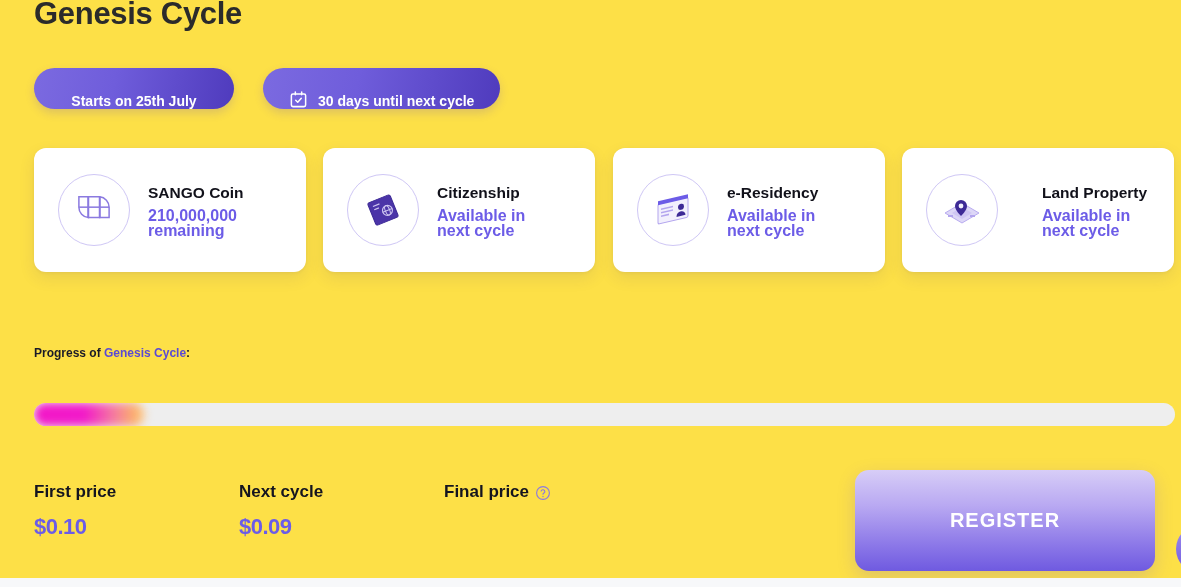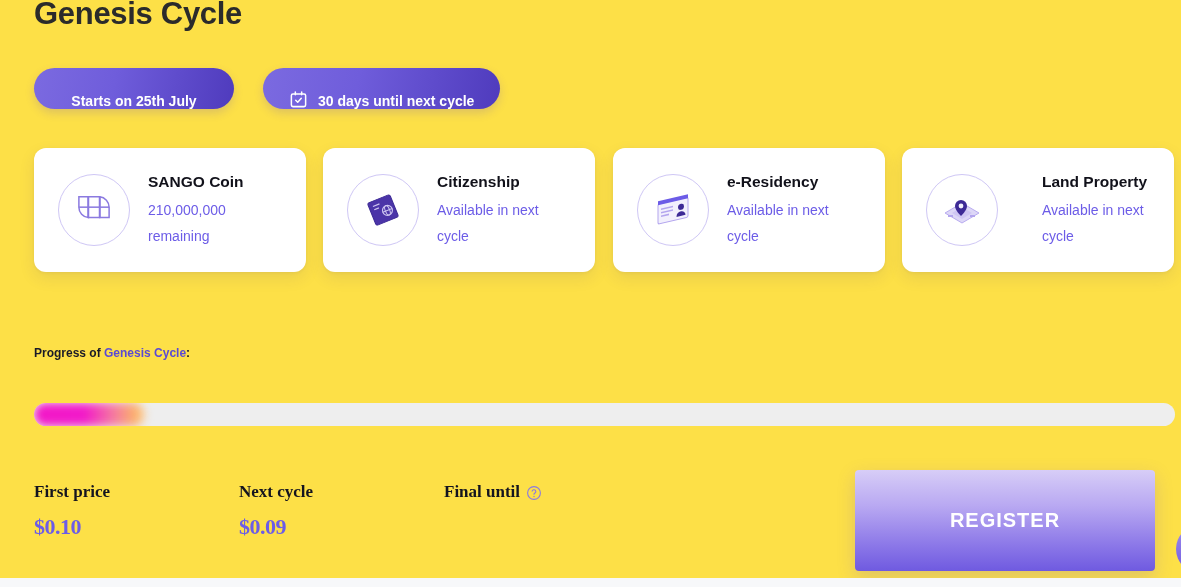--- a/index.html
+++ b/index.html
@@ -117,24 +117,25 @@
   .card-title {
     font-size: 15.5px;
     font-weight: bold;
     color: #11111a;
     line-height: 20px;
     margin-bottom: 5px;
     white-space: nowrap;
   }
 
   .card-sub {
-    font-size: 14px;
+    font-size: 16px;
     color: #6c5ce7;
-    line-height: 26px;
+    line-height: 15px;
     max-width: 120px;
+    font-weight: bold;
   }
 
   
   .progress-heading {
     position: absolute;
     left: 34px;
     top: 340px;
     font-size: 12px;
     font-weight: bold;
     color: #1a1a28;
@@ -166,21 +167,21 @@
   }
 
   
   .prices {
     position: absolute;
     left: 34px;
     top: 480px;
     display: flex;
   }
 
-  .price-block { display: flex; flex-direction: column; font-family: Liberation Serif, serif; }
+  .price-block { display: flex; flex-direction: column; }
   .pb-1 { width: 205px; }
   .pb-2 { width: 205px; }
   .pb-3 { width: 205px; }
 
   .price-label {
     font-size: 17px;
     font-weight: bold;
     color: #14141f;
     line-height: 24px;
     display: flex;
@@ -205,21 +206,21 @@
     cursor: pointer;
   }
 
   
   .register-btn {
     position: absolute;
     left: 855px;
     top: 470px;
     width: 300px;
     height: 101px;
-    border-radius: 4px;
+    border-radius: 14px;
     border: none;
     background: linear-gradient(180deg, #d7cdf7 0%, #b9a9f2 35%, #8b77e8 75%, #6f5ae0 100%);
     color: #ffffff;
     font-family: "Liberation Sans", sans-serif;
     font-size: 20px;
     font-weight: bold;
     letter-spacing: 1px;
     cursor: pointer;
     box-shadow: 0 6px 18px rgba(110, 90, 220, 0.22);
   }
@@ -371,21 +372,21 @@
 
     <div class="price-block pb-2">
       <div class="price-label">
         <span>Next cycle</span>
       </div>
       <div class="price-value">$0.09</div>
     </div>
 
     <div class="price-block pb-3">
       <div class="price-label">
-        <span>Final until</span>
+        <span>Final price</span>
         <span class="help-icon">
           <svg width="16" height="16" viewBox="0 0 20 20" fill="none" stroke="#8b7ae0" stroke-width="1.4">
             <circle cx="10" cy="10" r="8"></circle>
             <path d="M7.6 7.6 a2.4 2.4 0 0 1 4.7 0.7 c0 1.6 -2.3 1.8 -2.3 3.2" stroke-linecap="round"></path>
             <circle cx="10" cy="14.4" r="0.85" fill="#8b7ae0" stroke="none"></circle>
           </svg>
         </span>
       </div>
     </div>
 

